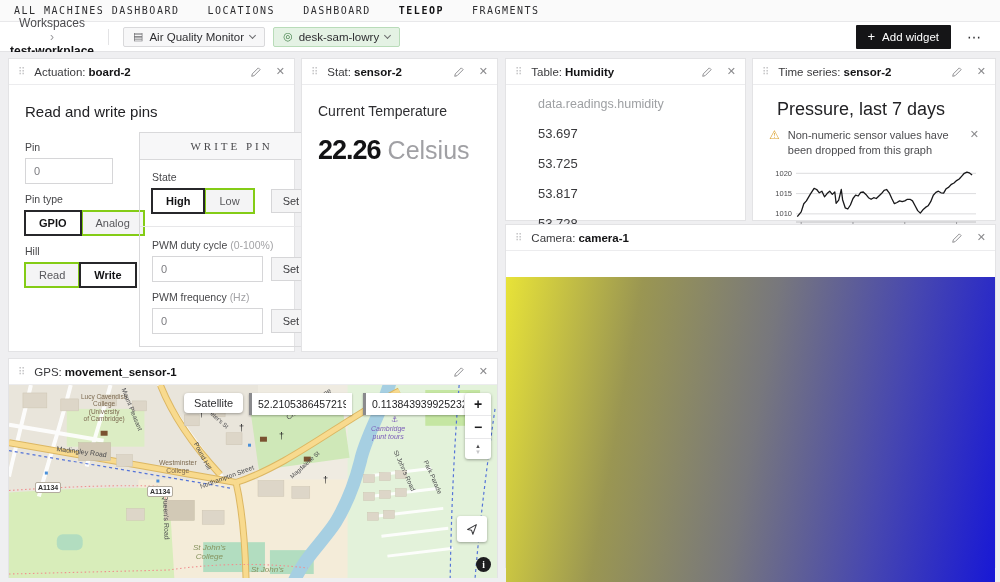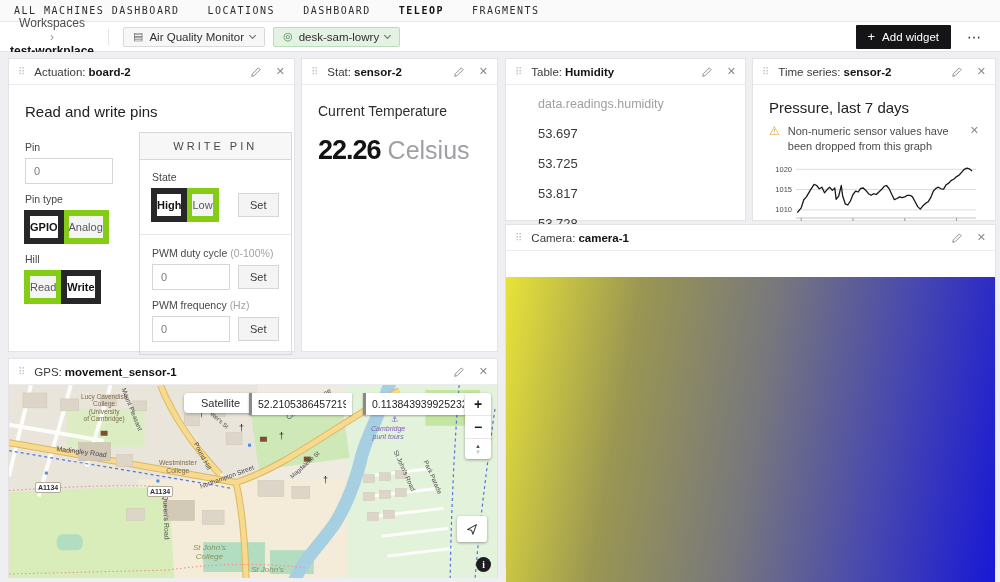--- a/index.html
+++ b/index.html
@@ -48,27 +48,27 @@
   #w-actuation { left:8px; top:6px; width:287px; height:294px; }
   .act-body { padding:12px 16px; }
   .act-h { font-size:15px; color:#222225; margin:6px 0 12px; }
   .act-cols { display:flex; gap:26px; }
   .lcol { width:88px; flex:none; }
   .flabel { font-size:10.5px; color:#47474a; margin:9px 0 5px; }
   .flabel .unit { color:#a3a3a6; }
   .tin { border:1px solid #d6d6d8; height:26px; padding:0 8px; font-size:11px; color:#7c7c80;
          width:100%; background:#fff; font-family:inherit; }
   .seg { display:flex; }
-  .seg .sbtn { border:6px solid #84cc16; background:#f4f4f5; color:#57575b; font-size:11px;
-               padding:5px 0; margin-left:-1px; font-family:inherit; white-space:nowrap; }
+  .seg .sbtn { border:2px solid #84cc16; background:#f4f4f5; color:#57575b; font-size:11px;
+               padding:5px 13px; margin-left:-1px; font-family:inherit; white-space:nowrap; }
   .seg .sbtn.active { background:#fff; border-color:#27272a; color:#131315; font-weight:bold;
                       position:relative; z-index:1; }
   .panel { flex:1; border:1px solid #d9d9db; align-self:flex-start; }
   .panel-head { background:#f7f7f8; border-bottom:1px solid #d9d9db; text-align:center;
-                font-family:Liberation Sans, sans-serif; font-size:11px; letter-spacing:3px;
+                font-family:Liberation Serif, serif; font-size:11px; letter-spacing:3px;
                 color:#48484b; padding:7px 0; }
   .panel-body { padding:2px 12px 12px; }
   .panel hr { border:none; border-top:1px solid #e7e7e9; margin:12px -12px; }
   .rowflex { display:flex; align-items:center; gap:8px; }
   .rowflex .sp { flex:1; }
   .setbtn { border:1px solid #d6d6d8; background:#f4f4f5; font-size:11px; color:#3c3c3f;
             padding:5px 11px; font-family:inherit; }
   .tin.small { width:78px; flex:1; }
 
   
@@ -84,21 +84,21 @@
   #w-table { left:505px; top:6px; width:241px; height:163px; }
   .tbl-body { padding:12px 32px; position:relative; }
   .tbl-col { font-size:12.5px; color:#9ea0a3; margin-bottom:4px; }
   .tbl-row { font-size:13px; color:#3a3a3d; margin-top:15px; }
   .tbl-scroll { position:absolute; right:-14px; top:48px; width:3px; height:42px;
                 background:#d2d2d4; border-radius:2px; }
 
   
   #w-timeseries { left:752px; top:6px; width:244px; height:163px; }
   .ts-body { padding:10px 16px 6px; }
-  .ts-h { font-size:15px; color:#222225; margin:4px 0 8px; }
+  .ts-h { font-size:18px; color:#222225; margin:4px 8px 8px; }
   .warn { display:flex; gap:8px; align-items:flex-start; }
   .warn-ic { color:#dba12e; font-size:12px; line-height:1.2; font-family:"DejaVu Sans",sans-serif; }
   .warn-tx { font-size:11px; color:#4c4c4f; line-height:1.4; width:162px; }
   .warn-x { margin-left:auto; font-size:11px; color:#8a8a8d; font-family:"DejaVu Sans",sans-serif; }
   #ts-chart { display:block; margin-top:2px; }
 
   
   #w-camera { left:505px; top:172px; width:491px; height:344px; }
   .cam-body { padding:26px 0 16px; }
   .cam-img { position:relative; height:352px; width:100%; }
@@ -108,21 +108,21 @@
   
   #w-gps { left:8px; top:306px; width:490px; height:220px; }
   .map { position:relative; height:193px; overflow:hidden; background:#efebe1; }
   .mapsvg { position:absolute; left:0; top:0; }
   #map-labels span { position:absolute; pointer-events:none; transform-origin:0 0; line-height:1.15;
                      white-space:pre-line; font-family:"Liberation Sans","DejaVu Sans",sans-serif; }
   #map-labels .badge { background:#fff; border:1px solid #b3ac9e; border-radius:2px; padding:0 2px;
                        color:#333; font-weight:bold; line-height:1.3; }
   #map-labels .it { font-style:italic; }
   .sat-btn { position:absolute; left:175px; top:8px; background:#fff; border:none; border-radius:4px;
-             box-shadow:0 1px 3px rgba(0,0,0,.35); font-size:11px; color:#2e2e31; padding:4px 17px;
+             box-shadow:0 1px 3px rgba(0,0,0,.35); font-size:11px; color:#2e2e31; padding:4px 10px;
              font-family:inherit; }
   .coord { position:absolute; top:8px; display:flex; box-shadow:0 1px 2px rgba(0,0,0,.3); }
   .coord .grip { width:3px; background:#8a8a8d; }
   .coord input { width:100px; height:22px; border:none; font-size:10.5px; padding:0 6px;
                  color:#1d1d1f; font-family:inherit; }
   .zoomctl { position:absolute; right:6px; top:8px; width:26px; background:#fff; border-radius:3px;
              box-shadow:0 1px 3px rgba(0,0,0,.35); overflow:hidden; }
   .zbtn { text-align:center; padding:3px 0; font-size:14px; color:#1d1d1f; font-weight:bold;
           border-top:1px solid #e8e8ea; }
   .zbtn:first-child { border-top:none; }

